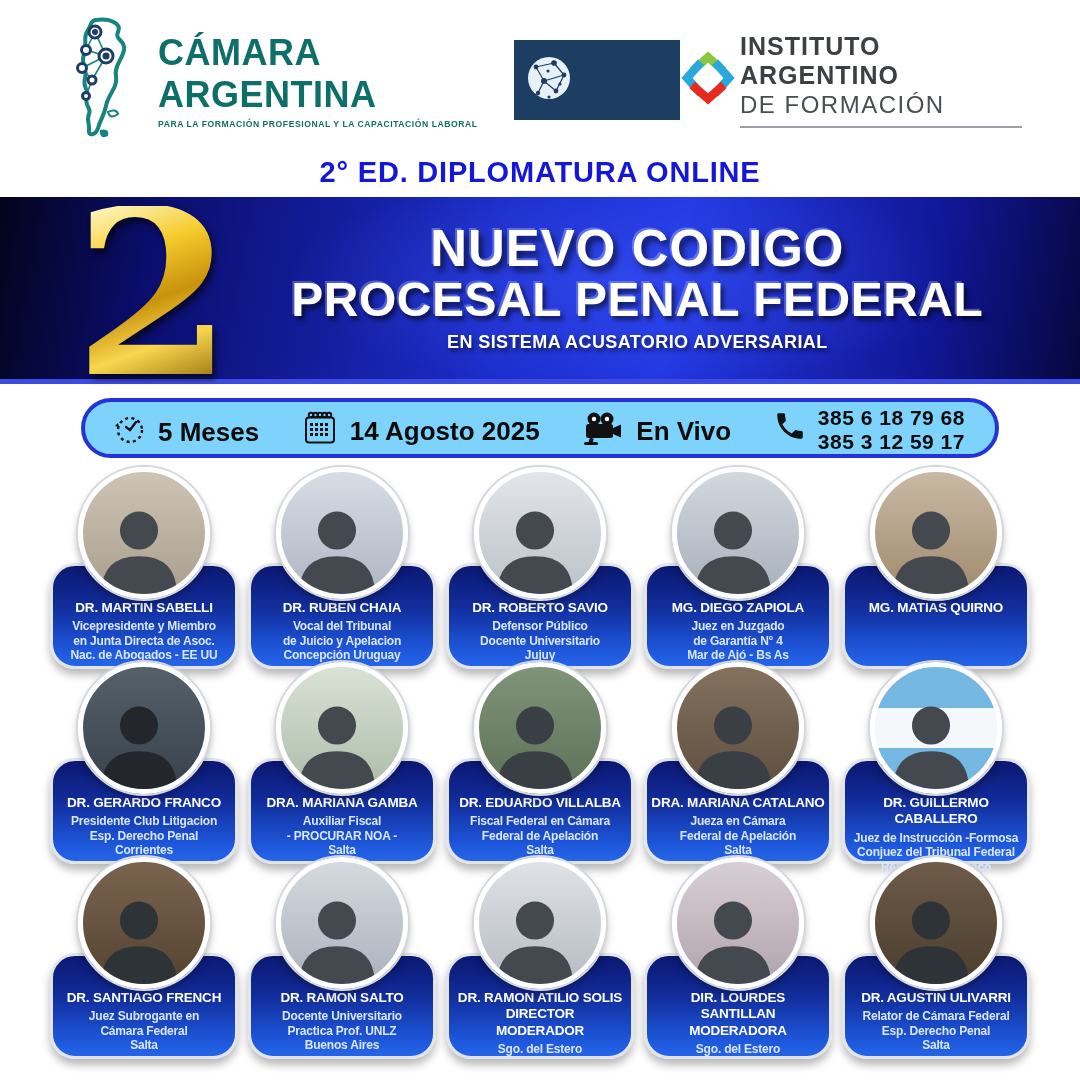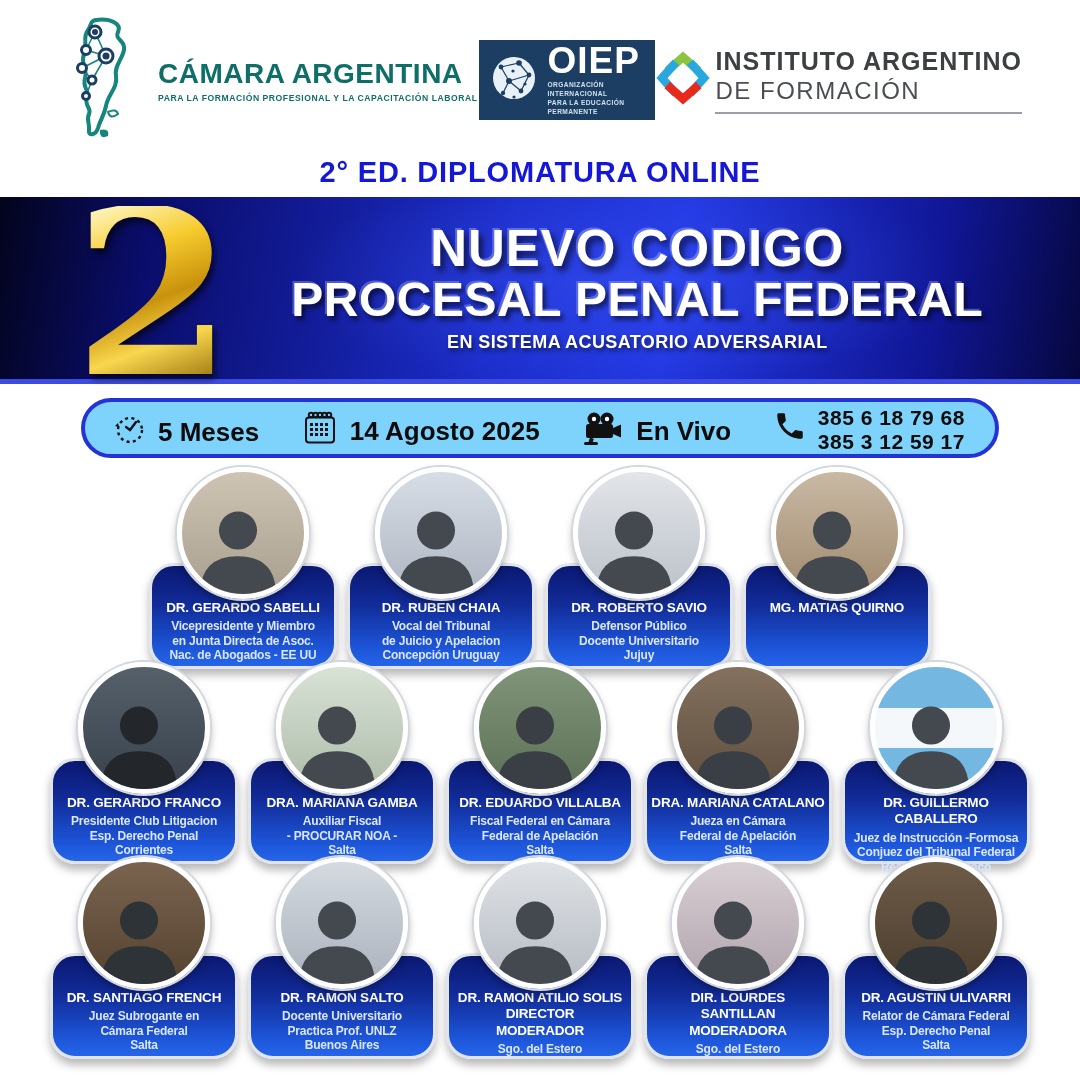--- a/index.html
+++ b/index.html
@@ -2,21 +2,21 @@
 <html><head>
 <meta charset="utf-8">
 <style>
   html,body{margin:0;padding:0;background:#fff;}
   .page{width:1080px;height:1080px;background:#ffffff;position:relative;overflow:hidden;
         font-family:"Liberation Sans",sans-serif;}
 
   
   .hdr{display:flex;align-items:center;justify-content:space-between;padding:14px 58px 0 56px;height:132px;}
   .logo-cam{display:flex;align-items:center;gap:10px;}
-  .logo-cam-text .t1{color:#0e6e68;font-size:28px;font-weight:bold;letter-spacing:.5px;}
+  .logo-cam-text .t1{color:#0e6e68;font-size:36px;font-weight:bold;letter-spacing:.5px;}
   .logo-cam-text .t2{color:#0e6e68;font-size:8.6px;font-weight:bold;letter-spacing:.55px;margin-top:3px;}
   .logo-oiep{background:#1c3e63;width:176px;height:80px;display:flex;align-items:center;gap:9px;padding:0 10px;box-sizing:border-box;}
   .oiep-txt .t1{color:#fff;font-size:37px;font-weight:bold;line-height:.95;letter-spacing:1px;}
   .oiep-txt .t2{color:#cfe0ef;font-size:6.6px;font-weight:bold;letter-spacing:.4px;margin-top:3px;white-space:pre-line;line-height:1.35;}
   .logo-iaf{display:flex;align-items:center;gap:4px;}
   .iaf-txt{border-bottom:2px solid #9aa0a6;padding-bottom:7px;}
   .iaf-txt .t1{color:#3c4043;font-size:25px;font-weight:bold;letter-spacing:1px;}
   .iaf-txt .t2{color:#4a4e52;font-size:24px;letter-spacing:1.5px;margin-top:1px;}
 
   
@@ -143,25 +143,20 @@
               <circle cx="40" cy="22" r="2.4"></circle>
             <circle cx="20" cy="28" r="3"></circle>
               <circle cx="14" cy="40" r="2.2"></circle>
               <circle cx="32" cy="38" r="2.4"></circle>
             <circle cx="24" cy="18" r="1.6"></circle>
               <circle cx="36" cy="31" r="1.6"></circle>
               <circle cx="25" cy="44" r="1.6"></circle>
           </g>
         </svg>
       </span>
-      <div class="oiep-txt">
-        <div class="t1">OIEP</div>
-        <div class="t2">ORGANIZACIÓN INTERNACIONAL
-PARA LA EDUCACIÓN PERMANENTE</div>
-      </div>
     </div>
 
     <div class="logo-iaf">
       <span>
         <svg width="56" height="56" viewBox="0 0 40 40">
           <g fill="none" stroke-width="6" stroke-linecap="square">
             <polyline points="11,13 20,5 29,13" stroke="#8cc63f"></polyline>
             <polyline points="13,11 5,20 13,29" stroke="#29a8e0"></polyline>
             <polyline points="27,11 35,20 27,29" stroke="#29a8e0"></polyline>
             <polyline points="11,27 20,35 29,27" stroke="#e8291c"></polyline>
@@ -260,21 +255,21 @@
     <div class="srow">
       <div class="cell">
         <div class="photo pv1">
           <svg width="112" height="112" viewBox="0 0 100 100">
               <circle cx="50" cy="38" r="17" fill="#44494f"></circle>
               <path d="M16 96 Q16 61 50 61 Q84 61 84 96 Z" fill="#44494f"></path>
             </svg>
         </div>
         <div class="card">
             <div class="card-inner">
-          <div class="s-name">DR. GERARDO SABELLI</div>
+          <div class="s-name">DR. MARTIN SABELLI</div>
           <div class="s-role">Vicepresidente y Miembro
 en Junta Directa de Asoc.
 Nac. de Abogados - EE UU</div>
         </div>
           </div>
       </div>
       <div class="cell">
         <div class="photo pv2">
           <svg width="112" height="112" viewBox="0 0 100 100">
               <circle cx="50" cy="38" r="17" fill="#44494f"></circle>
@@ -300,20 +295,36 @@
         <div class="card">
             <div class="card-inner">
           <div class="s-name">DR. ROBERTO SAVIO</div>
           <div class="s-role">Defensor Público
 Docente Universitario
 Jujuy</div>
         </div>
           </div>
       </div>
       <div class="cell">
+        <div class="photo pv4">
+          <svg width="112" height="112" viewBox="0 0 100 100">
+              <circle cx="50" cy="38" r="17" fill="#44494f"></circle>
+              <path d="M16 96 Q16 61 50 61 Q84 61 84 96 Z" fill="#44494f"></path>
+            </svg>
+        </div>
+        <div class="card">
+            <div class="card-inner">
+          <div class="s-name">MG. DIEGO ZAPIOLA</div>
+          <div class="s-role">Juez en Juzgado
+de Garantía N° 4
+Mar de Ajó - Bs As</div>
+        </div>
+          </div>
+      </div>
+      <div class="cell">
         <div class="photo pv5">
           <svg width="112" height="112" viewBox="0 0 100 100">
               <circle cx="50" cy="38" r="17" fill="#44494f"></circle>
               <path d="M16 96 Q16 61 50 61 Q84 61 84 96 Z" fill="#44494f"></path>
             </svg>
         </div>
         <div class="card">
             <div class="card-inner">
           <div class="s-name">MG. MATIAS QUIRNO</div>
         </div>

